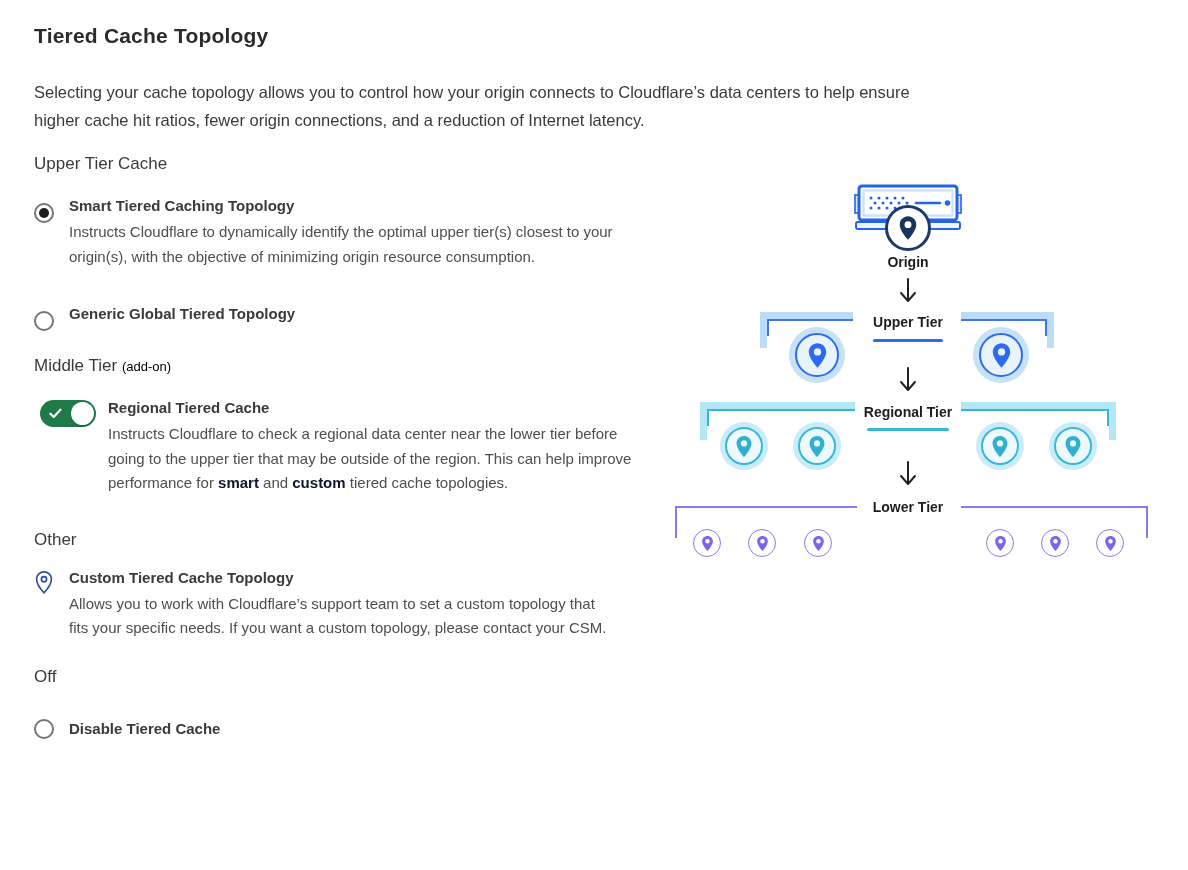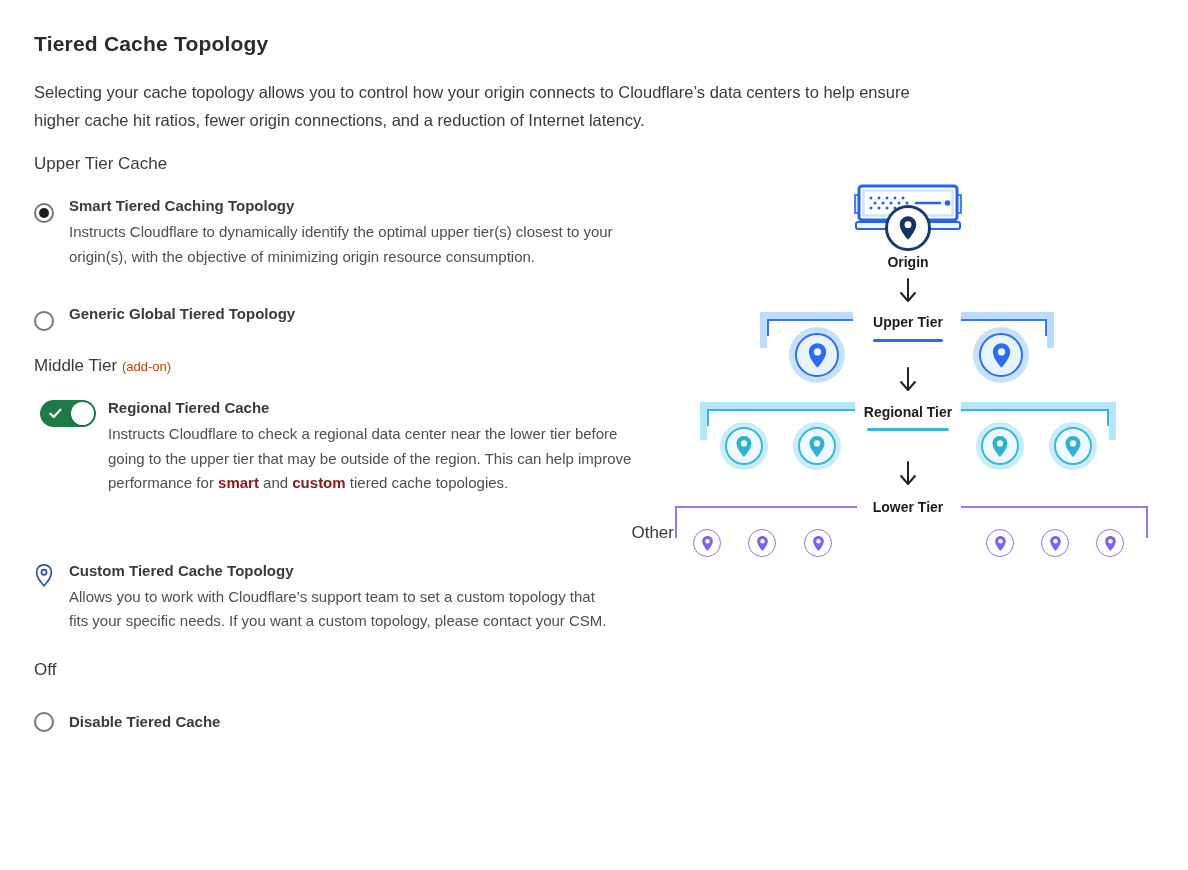--- a/index.html
+++ b/index.html
@@ -2,30 +2,30 @@
 <html><head>
 <meta charset="utf-8">
 <style>
   * { box-sizing: border-box; margin: 0; padding: 0; }
   html,body { background:#ffffff; }
   body {
     width:1188px; height:870px; position:relative; overflow:hidden;
     font-family:"Liberation Sans","DejaVu Sans",sans-serif;
     color:#3a3a3a;
   }
-  .left-col { position:absolute; left:34px; top:32px; width:640px; }
+  .left-col { position:absolute; left:34px; top:24px; width:640px; }
   h1.page-title { font-size:21px; font-weight:700; color:#2b2b2b; letter-spacing:.2px; }
   .intro { position:absolute; left:34px; top:78px; width:910px; font-size:16.5px; line-height:28px; color:#3a3a3a; }
   h2.section-heading { font-size:17px; font-weight:400; color:#3a3a3a; }
-  .badge-addon { font-size:13px; color:#c2410c; font-weight:400; }
+  .badge-addon { font-size:13px; color:#000000; font-weight:400; }
 
   .option { display:flex; align-items:flex-start; gap:15px; }
   .opt-title { font-size:15px; font-weight:700; color:#3a3a3a; line-height:19px; margin-bottom:5px; }
   .opt-desc { font-size:15px; line-height:24.5px; color:#4e4e4e; }
-  .opt-desc b { color:#7f1d1d; }
+  .opt-desc b { color:#0f172a; }
 
   .radio {
     flex:none; width:20px; height:20px; border-radius:50%;
     border:2px solid #757575; background:#fff; position:relative; cursor:pointer;
   }
   .radio.checked::after {
     content:""; position:absolute; left:3px; top:3px; width:10px; height:10px;
     border-radius:50%; background:#1d1d1d;
   }
   .rt { margin-top:7px; }
@@ -120,21 +120,21 @@
           <path d="M1.3 5.2l3 3 6.2-6.6" stroke="#fff" stroke-width="2.1" fill="none" stroke-linecap="round" stroke-linejoin="round"></path>
         </svg>
       <div class="knob"></div>
     </div>
     <div>
       <div class="opt-title">Regional Tiered Cache</div>
       <div class="opt-desc" style="max-width:530px;"><span>Instructs Cloudflare to check a regional data center near the lower tier before going to the upper tier that may be outside of the region. This can help improve performance for </span><b>smart</b><span> and </span><b>custom</b><span> tiered cache topologies.</span></div>
     </div>
   </div>
 
-  <h2 class="section-heading" style="margin-top:27px;text-align:right;">Other</h2>
+  <h2 class="section-heading" style="margin-top:34px;">Other</h2>
 
   <div class="option" style="margin-top:18px;">
     <svg class="custom-pin-icon" viewBox="0 0 20 25">
       <path d="M10 1.8c-4.1 0-7.4 3.3-7.4 7.4 0 5.5 7.4 13.6 7.4 13.6s7.4-8.1 7.4-13.6c0-4.1-3.3-7.4-7.4-7.4z" fill="none" stroke="#2d4fa5" stroke-width="1.7"></path>
       <circle cx="10" cy="9.2" r="2.6" fill="none" stroke="#2d4fa5" stroke-width="1.7"></circle>
     </svg>
     <div>
       <div class="opt-title">Custom Tiered Cache Topology</div>
       <div class="opt-desc" style="max-width:545px;">Allows you to work with Cloudflare’s support team to set a custom topology that fits your specific needs. If you want a custom topology, please contact your CSM.</div>
     </div>

